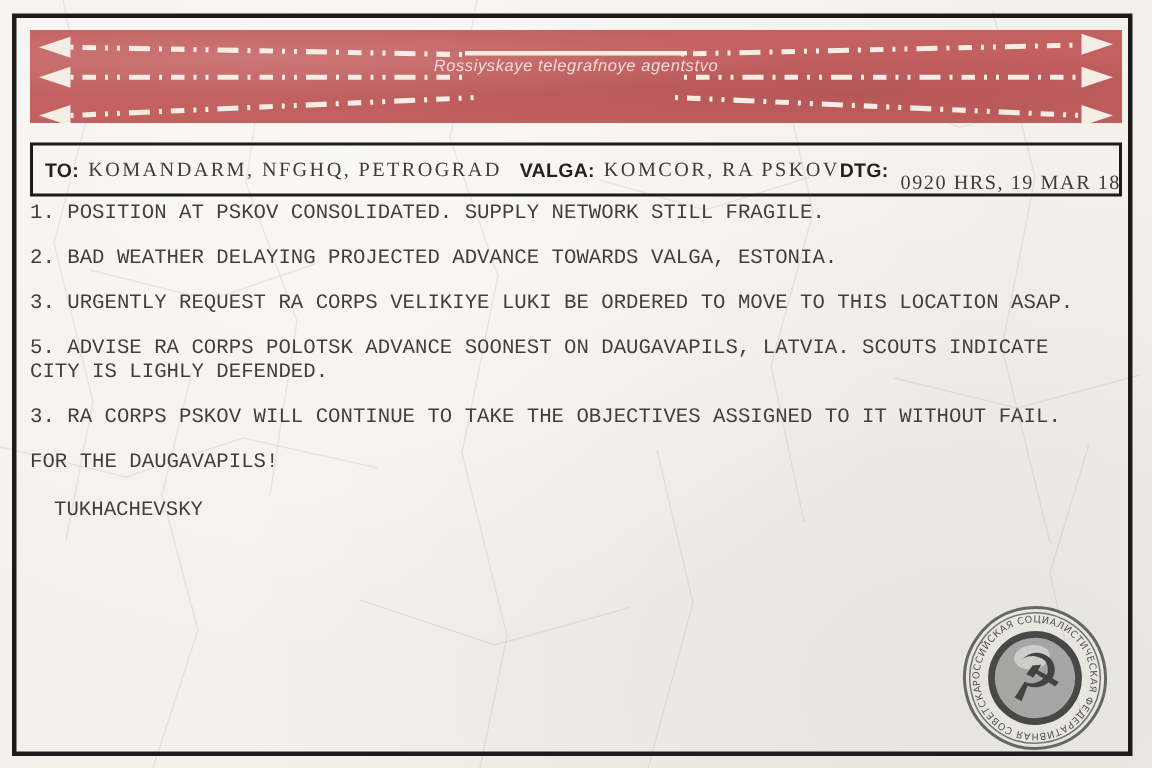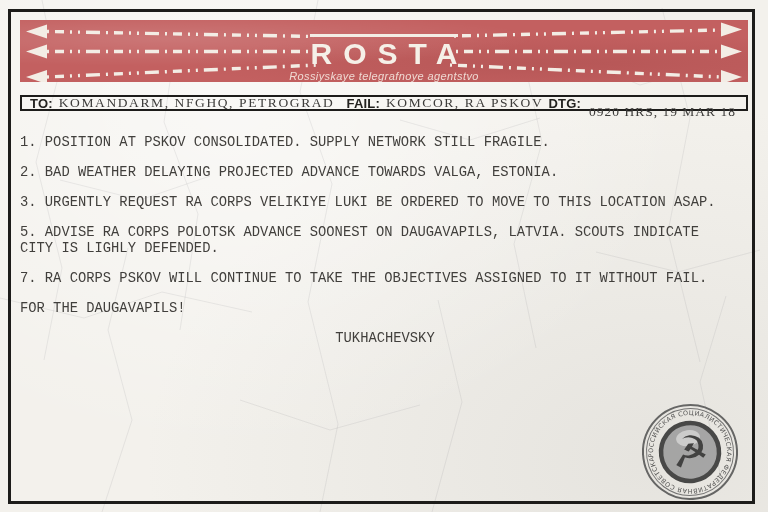--- a/index.html
+++ b/index.html
@@ -34,42 +34,42 @@
     font-weight:700;font-size:30px;line-height:31px;color:#f5f0e8;
     letter-spacing:11px;text-indent:11px;white-space:nowrap;
     font-family:"Liberation Sans", sans-serif;
   }
   .rosta-sub{
     font-style:italic;font-size:11px;line-height:13px;margin-top:1px;
     color:rgba(250,245,237,.82);letter-spacing:.4px;white-space:nowrap;
   }
   
   .routing{
-    position:absolute;left:20px;top:95px;width:728px;height:16px;
+    position:absolute;left:20px;top:95px;width:728px;height:36px;
     box-sizing:border-box;border:2px solid #1d1c1a;
     display:flex;align-items:center;padding:0 10px 0 8px;
   }
   .rlabel{font-weight:700;font-size:13px;color:#23221f;letter-spacing:.2px;white-space:pre;}
   .rvalue{
     font-family:Liberation Serif, serif;
     font-size:13.5px;color:#3d3c3a;letter-spacing:1.6px;white-space:pre;margin-left:6px;
   }
   .from-group{margin-left:12px;display:flex;align-items:center;}
   .dtg-group{margin-left:auto;display:flex;align-items:center;}
   .dtg-group .rvalue{letter-spacing:1px;margin-left:8px;margin-top:18px;}
   
   .message{
     position:absolute;left:20px;top:135px;right:18px;
     font-family:"Liberation Mono","DejaVu Sans Mono",monospace;
     font-size:13.8px;color:#413f3c;
   }
   .msg-para{margin:0 0 14px 0;}
   .msg-line{white-space:pre;line-height:16px;}
   .closing{margin:0 0 14px 0;}
-  .signature{margin:0;text-align:center;}
+  .signature{margin:16px;}
   
   .seal{
     position:absolute;left:640px;top:402px;width:100px;height:100px;
     transform:rotate(-8deg);opacity:.88;filter:grayscale(1);
   }
 </style>
 </head>
 <body>
 
 <div class="page">
@@ -109,30 +109,29 @@
         <polygon points="6,11.5 27,4.5 27,18.5"></polygon>
         <polygon points="6,31.5 27,24.5 27,38.5"></polygon>
         <polygon points="6,57 27,50 27,64"></polygon>
         <polygon points="722,9.5 701,2.5 701,16.5"></polygon>
         <polygon points="722,31.5 701,24.5 701,38.5"></polygon>
         <polygon points="722,57 701,50 701,64"></polygon>
       </g>
     </svg>
     <div class="rosta-block">
       <div class="rosta-rule"></div>
-      <div class="rosta-name">ROSTA</div>
       <div class="rosta-sub">Rossiyskaye telegrafnoye agentstvo</div>
     </div>
   </div>
 
   <div class="routing">
     <span class="rlabel">TO:</span>
     <span class="rvalue">KOMANDARM, NFGHQ, PETROGRAD</span>
     <span class="from-group">
-      <span class="rlabel">FAIL:</span>
+      <span class="rlabel">VALGA:</span>
       <span class="rvalue">KOMCOR, RA PSKOV</span>
     </span>
     <span class="dtg-group">
       <span class="rlabel">DTG:</span>
       <span class="rvalue">0920 HRS, 19 MAR 18</span>
     </span>
   </div>
 
   <div class="message">
     <div class="msg-para">
@@ -142,21 +141,21 @@
       <div class="msg-line">2. BAD WEATHER DELAYING PROJECTED ADVANCE TOWARDS VALGA, ESTONIA.</div>
     </div>
     <div class="msg-para">
       <div class="msg-line">3. URGENTLY REQUEST RA CORPS VELIKIYE LUKI BE ORDERED TO MOVE TO THIS LOCATION ASAP.</div>
     </div>
     <div class="msg-para">
       <div class="msg-line">5. ADVISE RA CORPS POLOTSK ADVANCE SOONEST ON DAUGAVAPILS, LATVIA. SCOUTS INDICATE</div>
       <div class="msg-line">CITY IS LIGHLY DEFENDED.</div>
     </div>
     <div class="msg-para">
-      <div class="msg-line">7. RA CORPS PSKOV WILL CONTINUE TO TAKE THE OBJECTIVES ASSIGNED TO IT WITHOUT FAIL.</div>
+      <div class="msg-line">3. RA CORPS PSKOV WILL CONTINUE TO TAKE THE OBJECTIVES ASSIGNED TO IT WITHOUT FAIL.</div>
     </div>
     <div class="msg-para closing msg-line">FOR THE DAUGAVAPILS!</div>
     <div class="signature msg-line">TUKHACHEVSKY</div>
   </div>
 
   <svg class="seal" width="100" height="100" viewBox="0 0 100 100">
     <defs>
       <path id="sealring" d="M13,50 A37,37 0 1 1 87,50 A37,37 0 1 1 13,50" fill="none"></path>
     </defs>
     <circle cx="50" cy="50" r="47" fill="none" stroke="#59544d" stroke-width="2"></circle>

